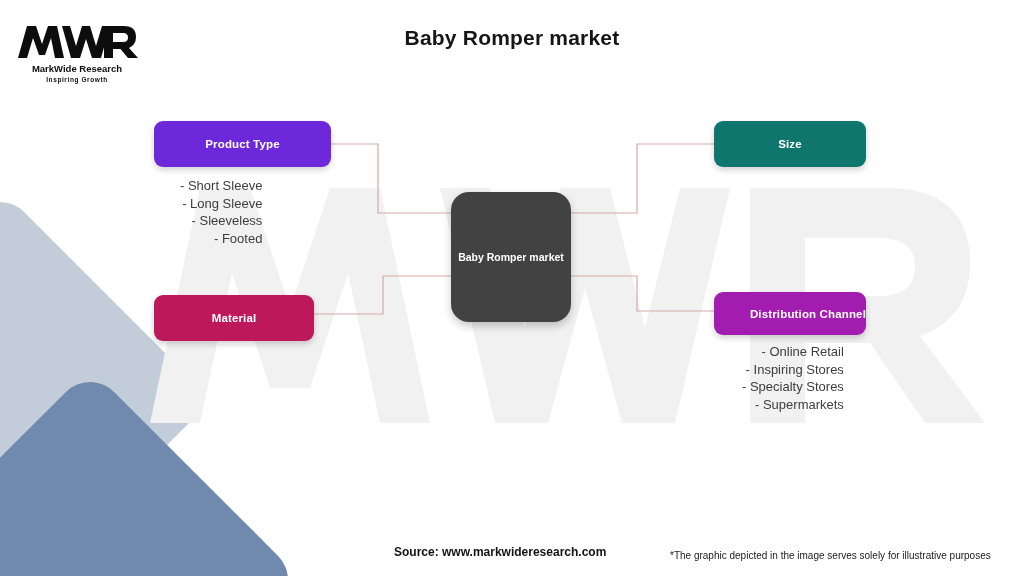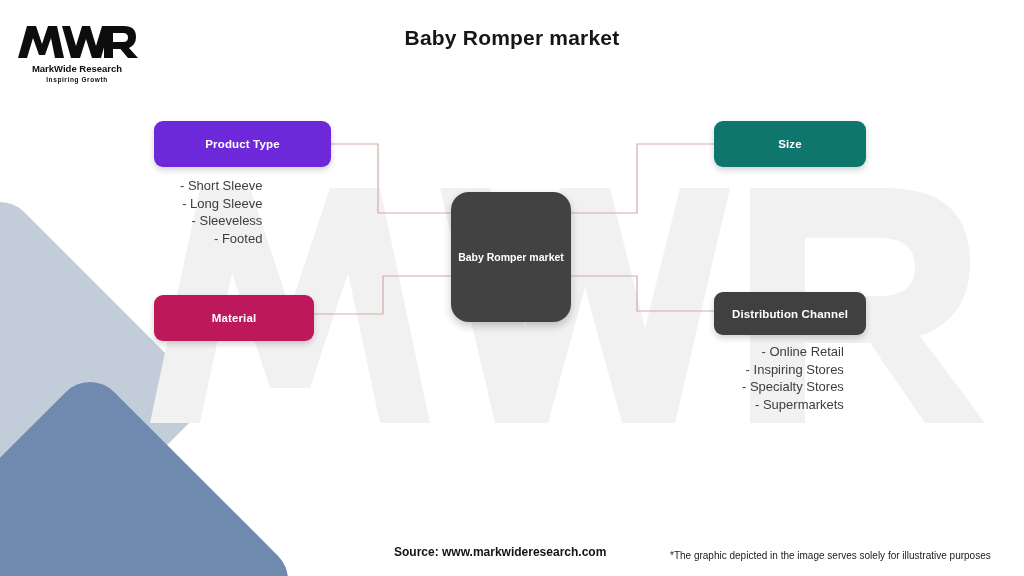--- a/index.html
+++ b/index.html
@@ -92,21 +92,21 @@
     justify-content: center;
     color: #ffffff;
     font-size: 11.5px;
     font-weight: bold;
     letter-spacing: .15px;
     box-shadow: 0 3px 6px rgba(0,0,0,.18);
   }
   #box-product-type      { left: 154px; top: 121px; width: 177px; height: 46px; background: #6d28d9; }
   #box-size             { left: 714px; top: 121px; width: 152px; height: 46px; background: #0f766e; }
   #box-material         { left: 154px; top: 295px; width: 160px; height: 46px; background: #be185d; }
-  #box-distribution     { left: 714px; top: 292px; width: 152px; height: 43px; background: #404040; }
+  #box-distribution     { left: 714px; top: 292px; width: 152px; height: 43px; background: #a21caf; justify-content: flex-end; }
 
   
   #center-node {
     position: absolute;
     left: 451px;
     top: 192px;
     width: 120px;
     height: 130px;
     background: #434242;
     border-radius: 18px;

